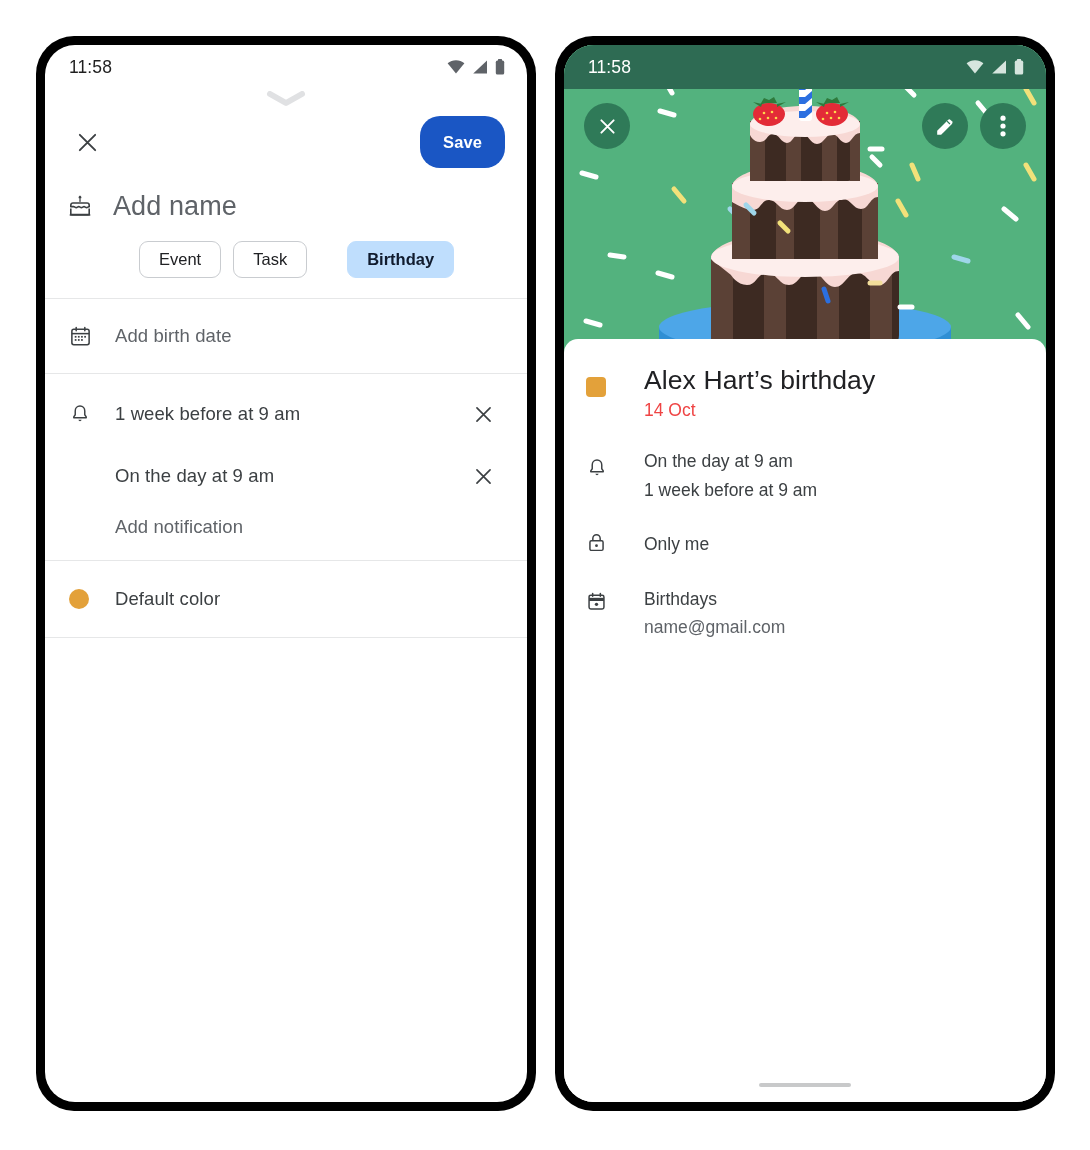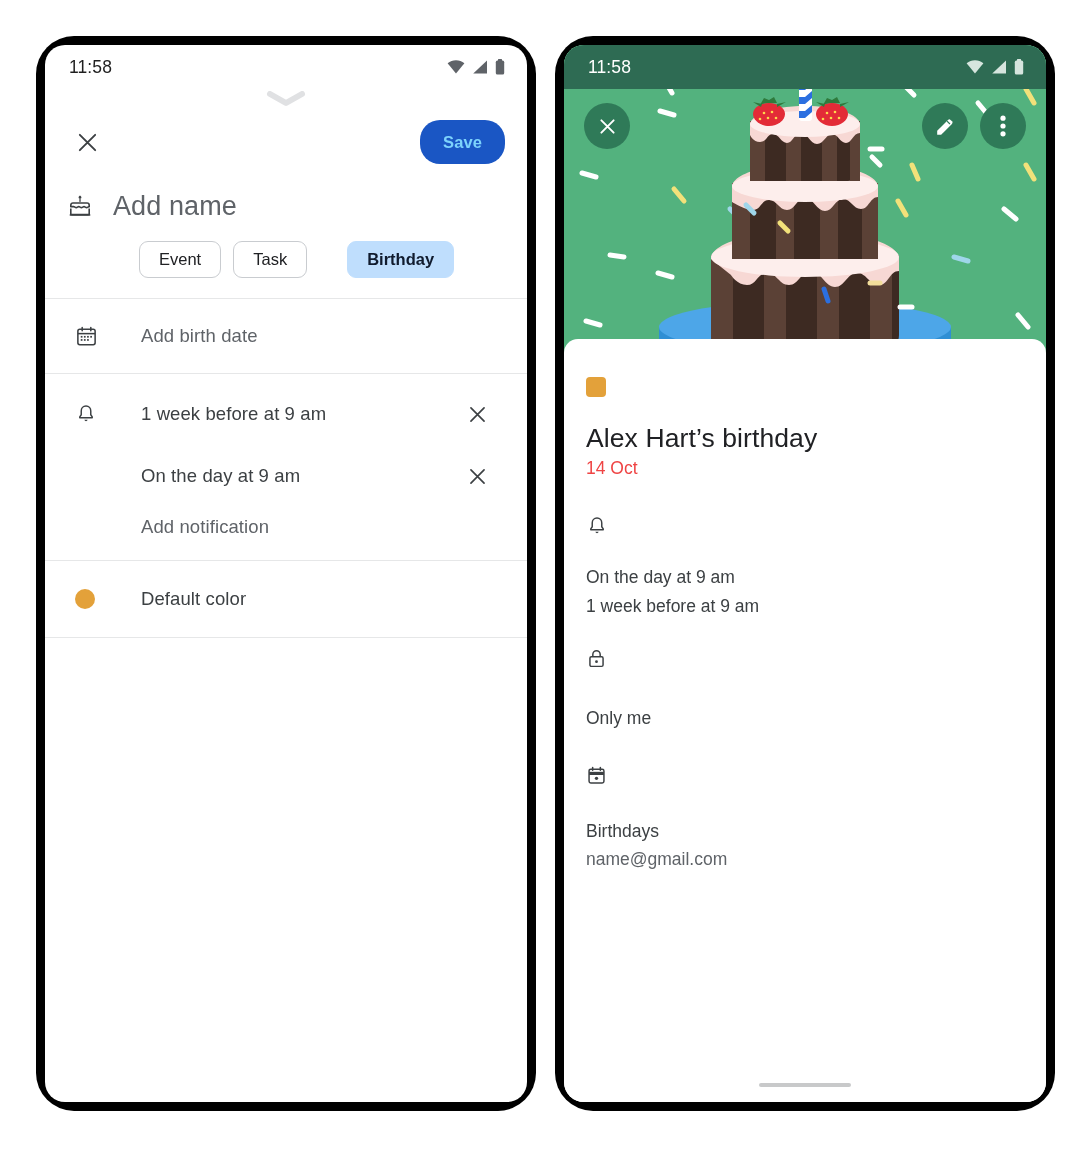--- a/index.html
+++ b/index.html
@@ -16,21 +16,21 @@
     position: absolute;
     background: #000000;
     border-radius: 38px;
     padding: 9px;
   }
   .phone-left  { left: 36px;  top: 36px; width: 500px; height: 1075px; }
   .phone-right { left: 555px; top: 36px; width: 500px; height: 1075px; }
   .screen {
     width: 100%; height: 100%;
     background: #ffffff;
-    border-radius: 20px;
+    border-radius: 30px;
     overflow: hidden;
     position: relative;
   }
 
   
   .statusbar {
     height: 44px;
     display: flex; align-items: center; justify-content: space-between;
     padding: 0 22px 0 24px;
     position: relative;
@@ -53,23 +53,23 @@
     display: flex; align-items: center; justify-content: space-between;
     padding: 0 22px 0 22px;
   }
   .icon-btn {
     width: 40px; height: 40px;
     display: flex; align-items: center; justify-content: center;
     background: transparent; border: none; cursor: pointer;
   }
   .save-btn {
     background: #1a56c4;
-    color: #7dd3fc;
+    color: #ffffff;
     border: none; border-radius: 20px;
-    height: 44px; padding: 0 23px;
+    height: 52px; padding: 0 23px;
     font-size: 16.5px; font-weight: bold;
     font-family: "Liberation Sans", sans-serif;
     cursor: pointer;
     letter-spacing: .1px;
   }
 
   
   .name-row {
     display: flex; align-items: center;
     padding: 8px 22px 0 22px;
@@ -99,22 +99,21 @@
     background: #bfdefd; border-color: #bfdefd;
     color: #101b2e; font-weight: bold; margin-left: 28px;
   }
 
   .divider { height: 1px; background: #e6e7e8; width: 100%; }
 
   
   .row {
     display: flex; align-items: center;
     min-height: 68px;
-    padding: 0 30px;
-    gap: 20px;
+    padding: 0 24px;
   }
   .row .lead { width: 46px; flex: 0 0 46px; display: flex; align-items: center; }
   .row .txt { flex: 1; font-size: 18.5px; color: #3c4043; letter-spacing: .1px; }
   .row .txt.muted { color: #5f6368; }
   .row .trail { width: 40px; display: flex; align-items: center; justify-content: center; cursor: pointer; }
   .section-pad-top { padding-top: 6px; }
   .row.compact { min-height: 56px; }
   .dot-orange {
     width: 20px; height: 20px; border-radius: 50%;
     background: #e3a13a;
@@ -146,21 +145,20 @@
     position: absolute; left: 0; right: 0; top: 294px; bottom: 0;
     background: #ffffff;
     border-radius: 14px 14px 0 0;
     z-index: 7;
     padding-top: 26px;
   }
   .drow {
     display: flex;
     padding: 0 22px;
     margin-bottom: 26px;
-    flex-direction: column;
   }
   .drow .lead { width: 58px; flex: 0 0 58px; display: flex; align-items: flex-start; padding-top: 4px; }
   .drow .body { flex: 1; }
   .sq-orange {
     width: 20px; height: 20px; border-radius: 4px;
     background: #e3a13a; margin-top: 8px;
   }
   .d-title { font-size: 26.5px; color: #202124; letter-spacing: .1px; line-height: 1.15; }
   .d-sub { font-size: 17.5px; color: #ef4444; margin-top: 5px; }
   .d-line { font-size: 17.5px; color: #3c4043; line-height: 1.62; }

